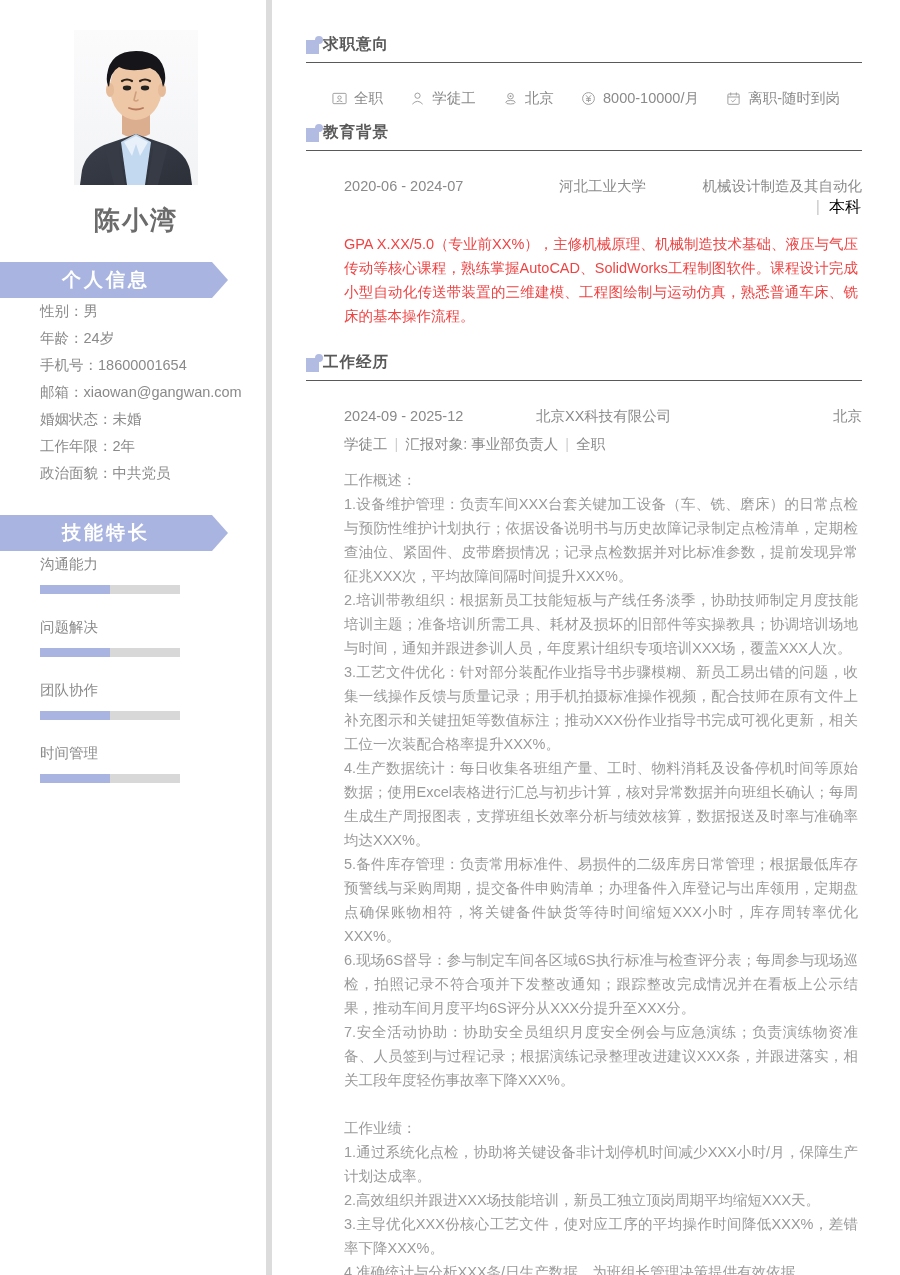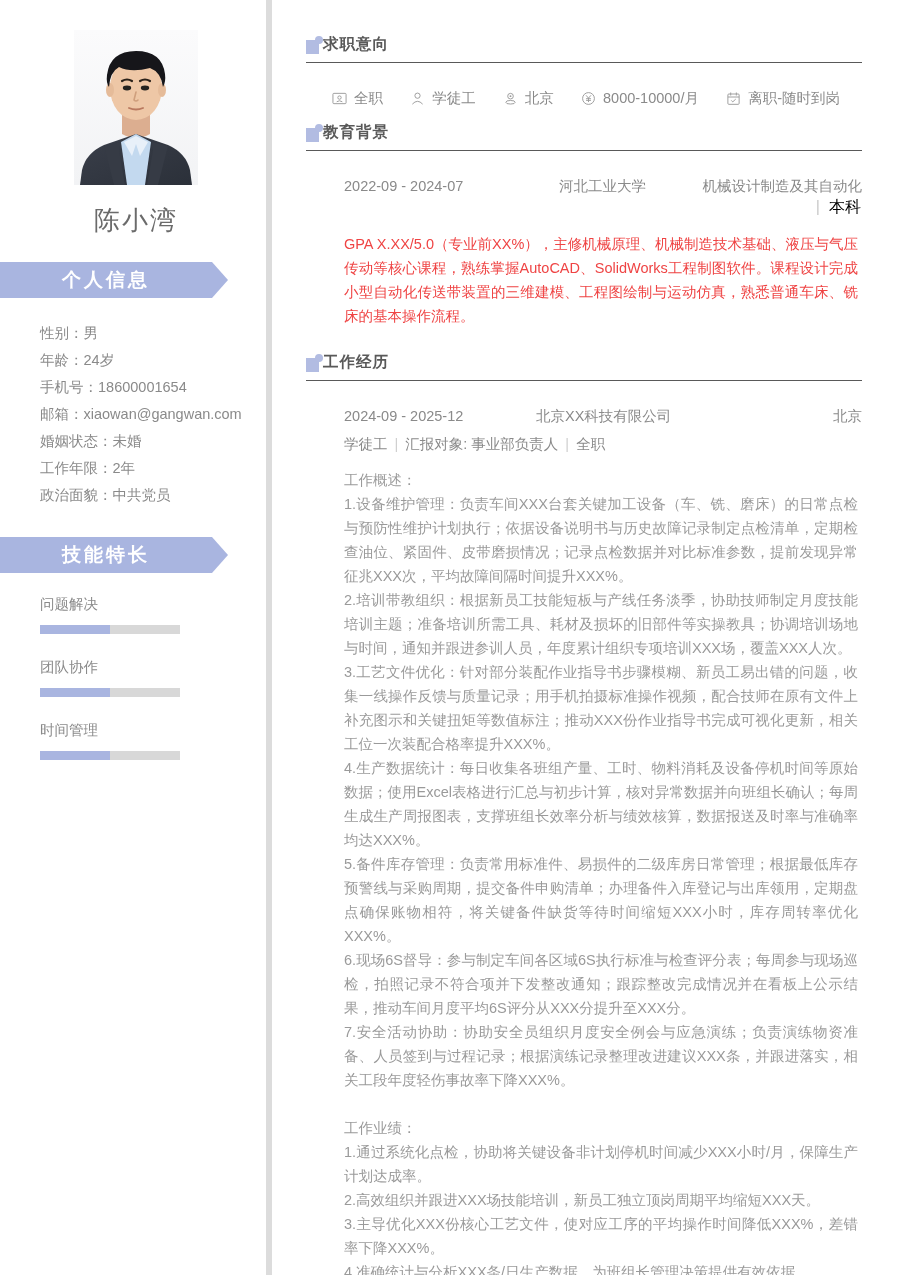--- a/index.html
+++ b/index.html
@@ -45,36 +45,35 @@
     height: 155px;
     position: relative;
     overflow: hidden;
     background: #f4f5f7;
   }
   .photo svg { display:block; width:124px; height:155px; }
 
   .person-name {
     text-align: center;
     font-size: 26px;
-    font-weight: 400;
+    font-weight: 700;
     color: #6b6b6b;
     letter-spacing: 2px;
     margin-bottom: 24px;
   }
 
   
   .banner {
     position: relative;
     height: 36px;
     width: 212px;
     background: #a9b5e0;
     display: flex;
     align-items: center;
     justify-content: center;
-    margin-bottom: 22px;
   }
   .banner::after {
     content: "";
     position: absolute;
     left: 212px;
     top: 0;
     width: 0; height: 0;
     border-top: 18px solid transparent;
     border-bottom: 18px solid transparent;
     border-left: 16px solid #a9b5e0;
@@ -318,20 +317,26 @@
     </div>
 
     <div style="height:28px"></div>
 
     <div class="banner">
       <span class="banner-text">技能特长</span>
     </div>
 
     <div class="skills">
       <div class="skill-block">
+        <div class="skill-label">沟通能力</div>
+        <div class="skill-track">
+          <div class="skill-fill" style="width:50%"></div>
+        </div>
+      </div>
+      <div class="skill-block">
         <div class="skill-label">问题解决</div>
         <div class="skill-track">
           <div class="skill-fill" style="width:50%"></div>
         </div>
       </div>
       <div class="skill-block">
         <div class="skill-label">团队协作</div>
         <div class="skill-track">
           <div class="skill-fill" style="width:50%"></div>
         </div>
@@ -406,21 +411,21 @@
       <span class="sec-icon">
         <span class="sq"></span>
           <span class="ci"></span>
       </span>
       <span class="sec-title">教育背景</span>
     </div>
     <div class="sec-rule"></div>
 
     <div class="edu-block">
       <div class="edu-top">
-        <div class="edu-date">2022-09 - 2024-07</div>
+        <div class="edu-date">2020-06 - 2024-07</div>
         <div class="edu-school">河北工业大学</div>
         <div class="edu-major">机械设计制造及其自动化</div>
       </div>
       <div class="edu-degree">
         <span class="bar">|</span><span>本科</span>
       </div>
       <div class="edu-desc">GPA X.XX/5.0（专业前XX%），主修机械原理、机械制造技术基础、液压与气压传动等核心课程，熟练掌握AutoCAD、SolidWorks工程制图软件。课程设计完成小型自动化传送带装置的三维建模、工程图绘制与运动仿真，熟悉普通车床、铣床的基本操作流程。</div>
     </div>
 
     <div class="gap"></div>

